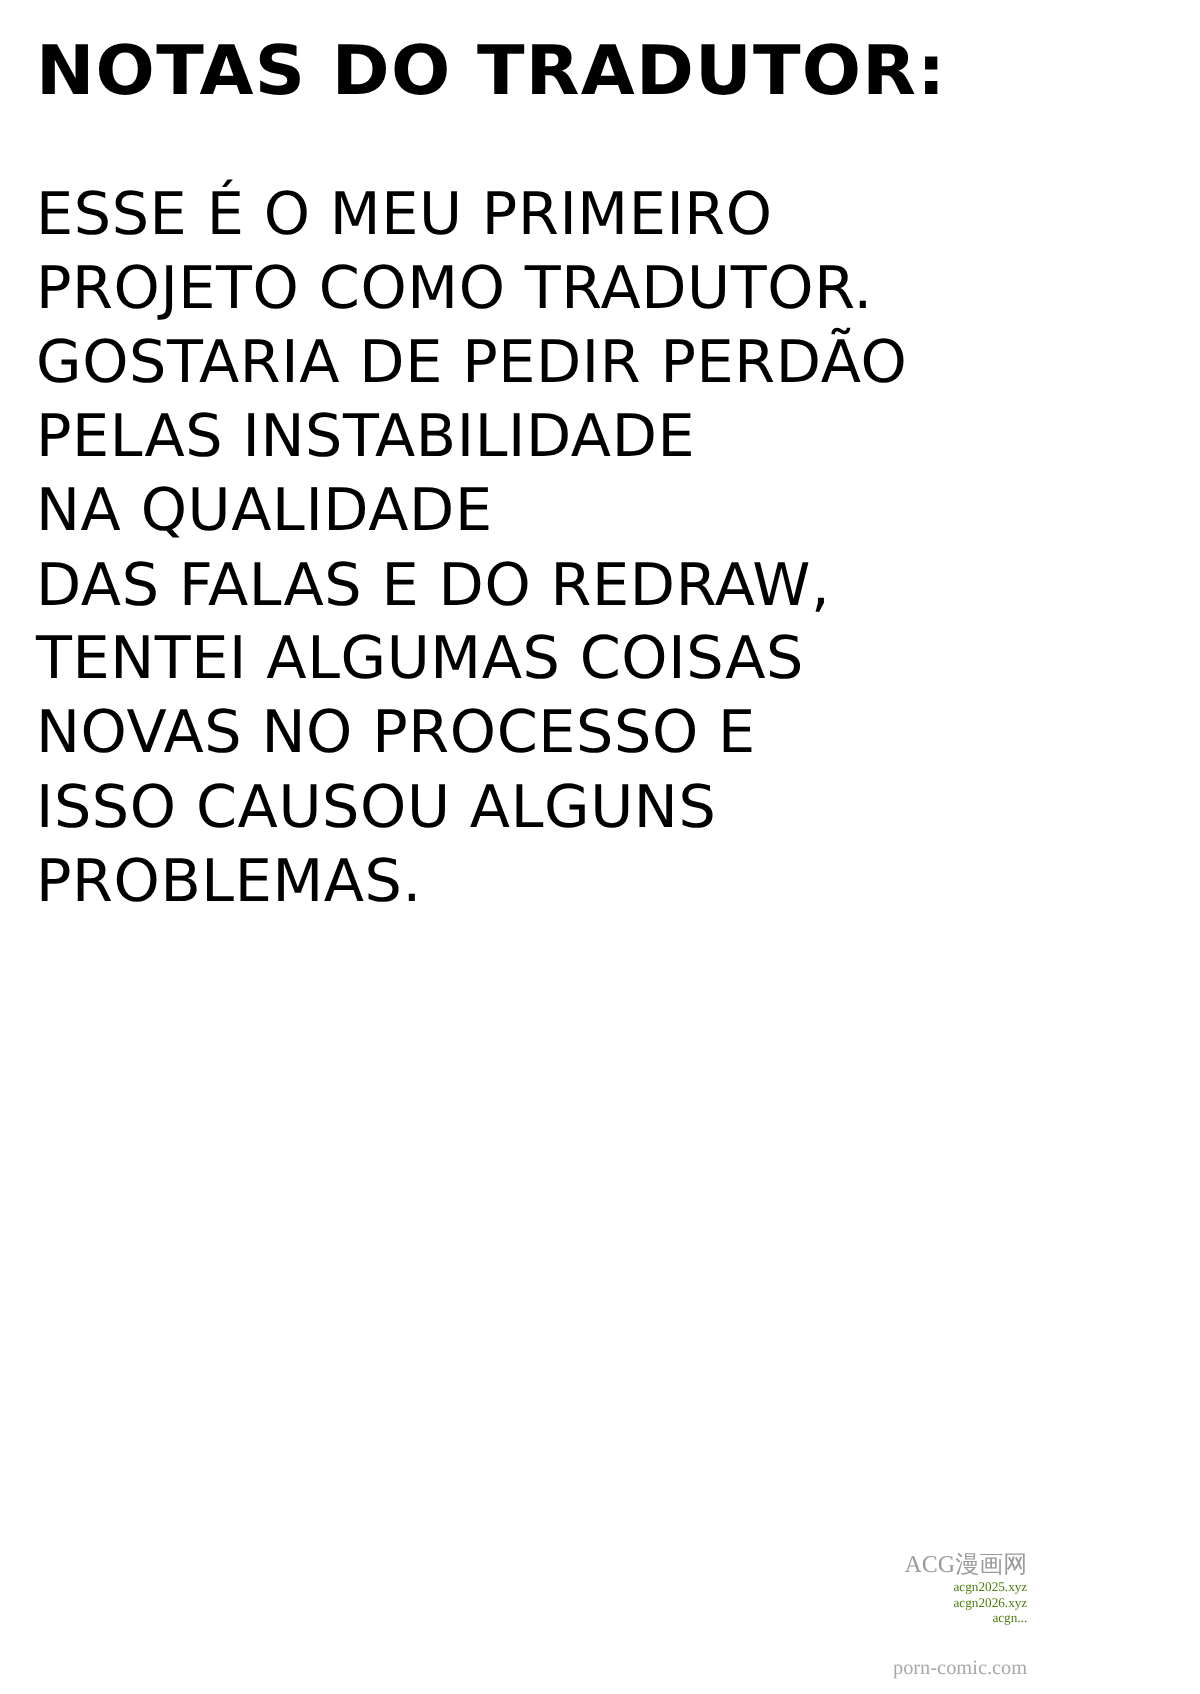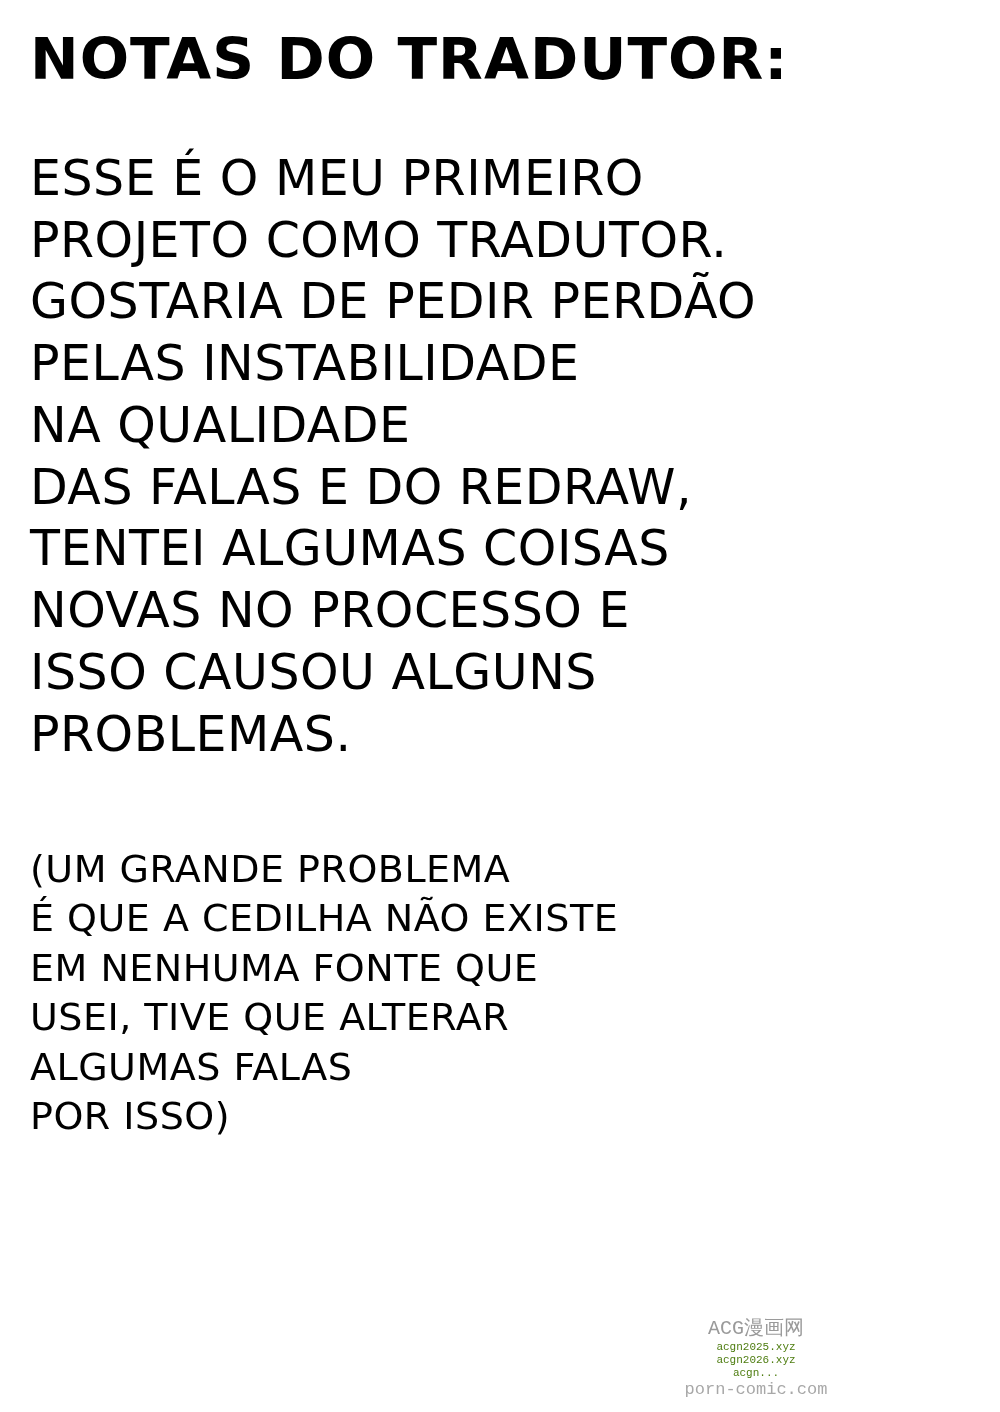--- a/index.html
+++ b/index.html
@@ -74,63 +74,58 @@
     font-size: 36px;
     letter-spacing: 1px;
     white-space: nowrap;
   }
 
   .watermark {
     position: absolute;
     right: 8px;
     bottom: 12px;
     width: 200px;
-    text-align: center;
-    font-family: Liberation Mono, monospace;
+    text-align: right;
+    font-family: Liberation Serif, serif;
     color: #b9b9b9;
     line-height: 1.18;
   }
   .watermark .wm-logo {
     font-size: 20px;
     color: #9a9a9a;
     letter-spacing: 0px;
   }
   .watermark .wm-line {
     font-size: 11px;
     color: #4d7c0f;
   }
   .watermark .wm-last {
     font-size: 17px;
     color: #a8a8a8;
+    margin-top: 24px;
   }
 </style>
 </head>
 <body>
 
 <div class="page">
 
   <div class="heading">NOTAS DO TRADUTOR:</div>
 
   <div class="body-block">ESSE É O MEU PRIMEIRO
 PROJETO COMO TRADUTOR.
 GOSTARIA DE PEDIR PERDÃO
 PELAS INSTABILIDADE
 NA QUALIDADE
 DAS FALAS E DO REDRAW,
 TENTEI ALGUMAS COISAS
 NOVAS NO PROCESSO E
 ISSO CAUSOU ALGUNS
 PROBLEMAS.</div>
 
-  <div class="paren-block">(UM GRANDE PROBLEMA
-É QUE A CEDILHA NÃO EXISTE
-EM NENHUMA FONTE QUE
-USEI, TIVE QUE ALTERAR
-ALGUMAS FALAS
-POR ISSO)</div>
 
 
   <div class="watermark">
     <div class="wm-logo">ACG漫画网</div>
     <div class="wm-line">acgn2025.xyz</div>
     <div class="wm-line">acgn2026.xyz</div>
     <div class="wm-line">acgn...</div>
     <div class="wm-last">porn-comic.com</div>
   </div>
 

